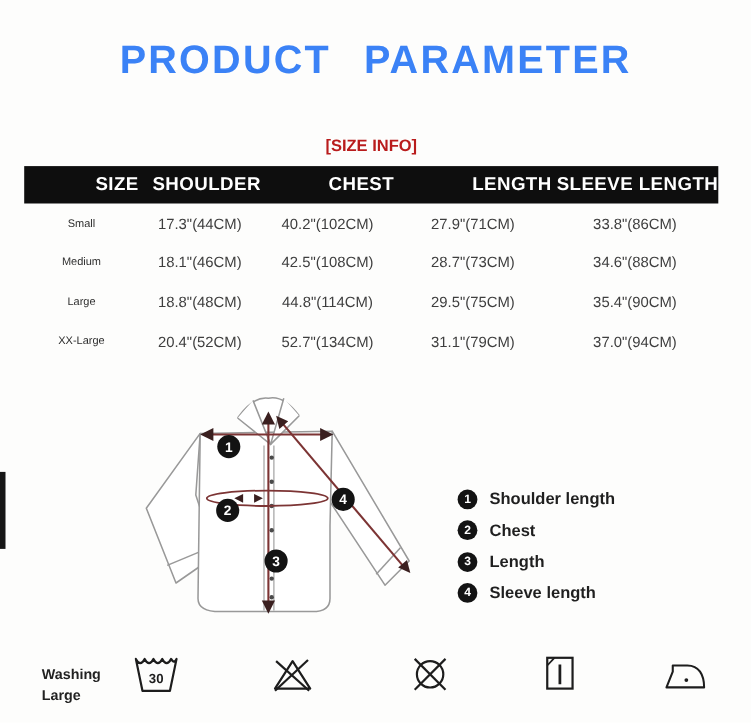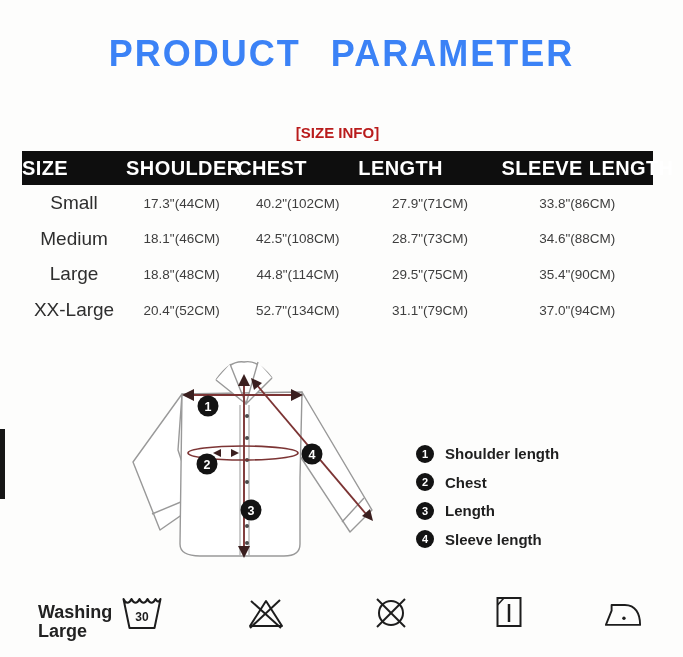--- a/index.html
+++ b/index.html
@@ -26,46 +26,46 @@
   .size-table { position:absolute; left:22px; top:151px; width:631px; }
   .trow {
     display:grid;
     grid-template-columns:16.5% 17.6% 19.2% 22.7% 24%;
     align-items:center;
   }
   .thead {
     background:#0e0e0e; height:34px; color:#ffffff;
   }
   .thead .cell {
-    font-size:20px; font-weight:700; letter-spacing:.4px;
-    text-align:left; white-space:nowrap;
+    font-size:17px; font-weight:700; letter-spacing:.4px;
+    text-align:right; white-space:nowrap;
   }
   .tbody-row { height:34.6px; margin-top:1px; }
   .tbody-row .cell {
     font-size:13.5px; color:#3e3e3e; text-align:center; white-space:nowrap;
   }
-  .tbody-row .cell.size-name { font-size:19px; color:#2e2e2e; }
+  .tbody-row .cell.size-name { font-size:10px; color:#2e2e2e; }
   .shirt-svg { position:absolute; left:116px; top:358px; }
   .legend {
     position:absolute; left:416px; top:444px; width:220px;
   }
   .legend-item { display:flex; align-items:center; height:19px; margin-bottom:9.5px; }
   .legend-num {
     width:18px; height:18px; border-radius:50%; background:#131313;
     color:#ffffff; font-size:11px; font-weight:700;
     display:flex; align-items:center; justify-content:center;
     flex:0 0 18px;
   }
   .legend-label {
     margin-left:11px; font-size:15px; font-weight:700; color:#1f1f1f;
     white-space:nowrap;
   }
   .washing-label {
     position:absolute; left:38px; top:603px;
-    font-size:18px; font-weight:700; color:#222; line-height:19px;
+    font-size:13px; font-weight:700; color:#222; line-height:19px;
   }
   .care-icon { position:absolute; }
   .i-wash   { left:122px; top:594px; }
   .i-bleach { left:247px; top:596px; }
   .i-dry    { left:372px; top:596px; }
   .i-drip   { left:495px; top:595px; }
   .i-iron   { left:604px; top:598px; }
 </style>
 </head>
 <body>

